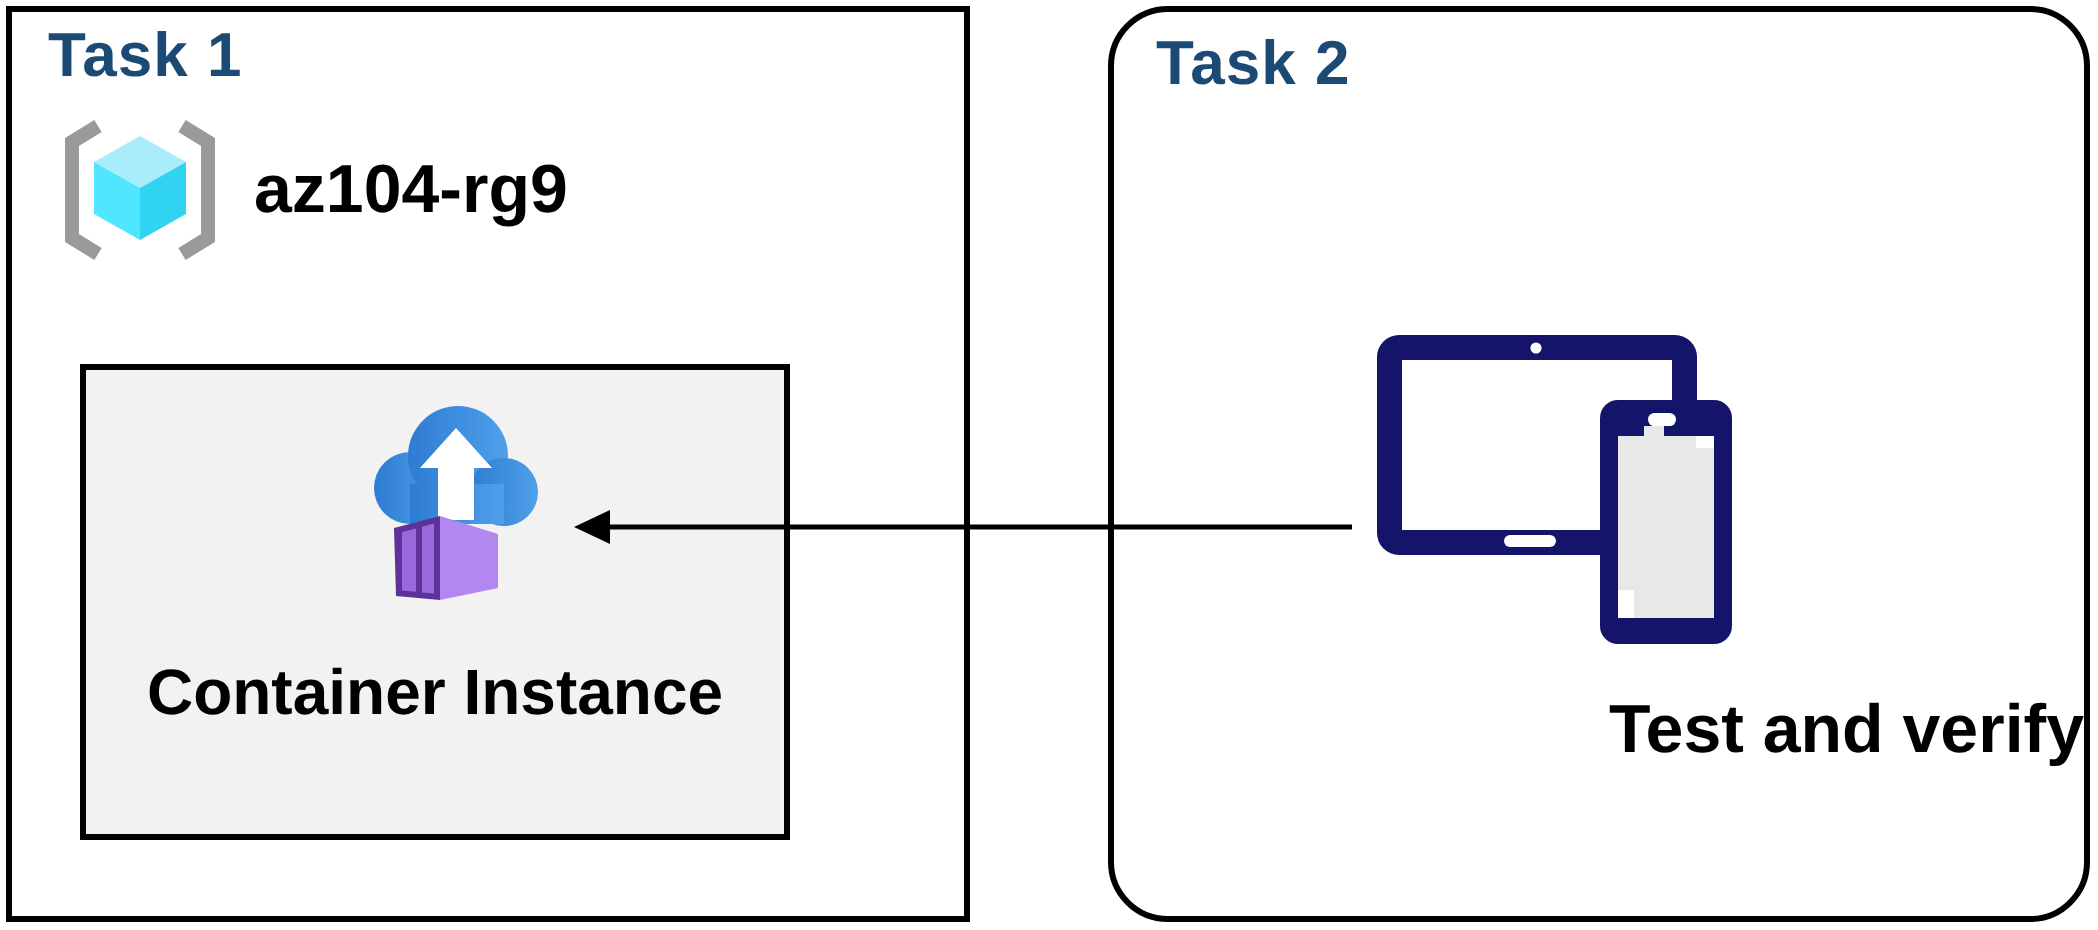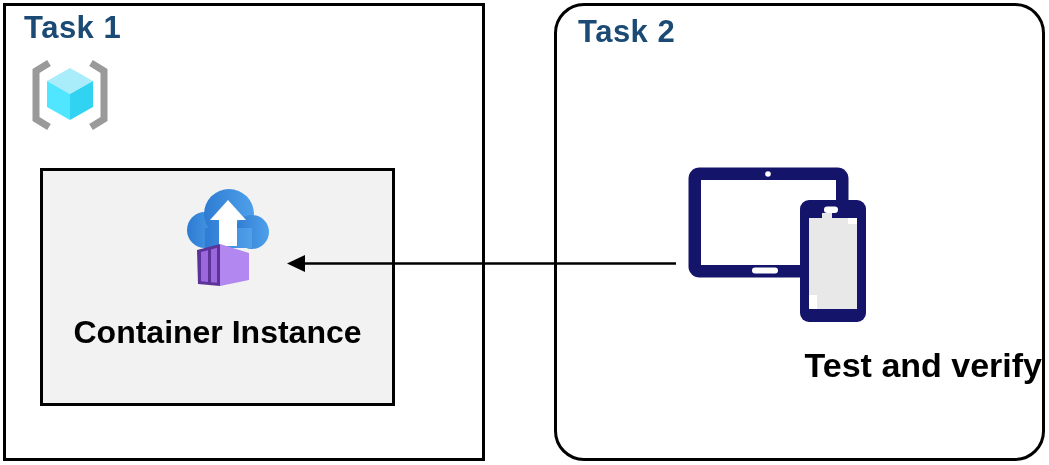--- a/index.html
+++ b/index.html
@@ -38,21 +38,21 @@
     gap:15px;
   }
   .rg-name{
     font-size:34px;
     font-weight:bold;
     color:var(--text-black,#000);
     white-space:nowrap;
   }
   .inner-box{
     position:absolute;
-    left:34px;top:162px;
+    left:34px;top:176px;
     width:355px;height:238px;
     background:var(--inner-box-fill,#F2F2F2);
     border:3px solid var(--inner-box-border,#000);
     box-sizing:border-box;
   }
   .ci-icon{position:absolute;left:140px;top:9px;}
   .ci-label{
     position:absolute;
     left:0;top:143px;width:100%;
     text-align:center;
@@ -86,20 +86,21 @@
     <div class="panel-title">Task 1</div>
 
     <div class="rg-row">
       <svg width="84" height="74" viewBox="0 0 84 74">
         <path d="M21,5 L8,13 L8,61 L21,69" fill="none" stroke-width="7" style="stroke:var(--bracket-gray,#9A9A9A)"></path>
         <path d="M63,5 L76,13 L76,61 L63,69" fill="none" stroke-width="7" style="stroke:var(--bracket-gray,#9A9A9A)"></path>
         <polygon points="42,10 65,23 42,36 19,23" style="fill:var(--cube-top-cyan,#A9EDFB)"></polygon>
         <polygon points="19,23 42,36 42,62 19,49" style="fill:var(--cube-left-cyan,#50E6FF)"></polygon>
         <polygon points="42,36 65,23 65,49 42,62" style="fill:var(--cube-right-cyan,#31D3F3)"></polygon>
       </svg>
+      <span class="rg-name">az104-rg9</span>
     </div>
 
     <div class="inner-box">
       <svg class="ci-icon" width="90" height="120" viewBox="0 0 90 120">
         <defs>
           <linearGradient id="cloudGrad" x1="0" y1="0" x2="1" y2="0">
             <stop offset="0" stop-color="#2E7CD3"></stop>
             <stop offset="1" stop-color="#4FA0EA"></stop>
           </linearGradient>
         </defs>

